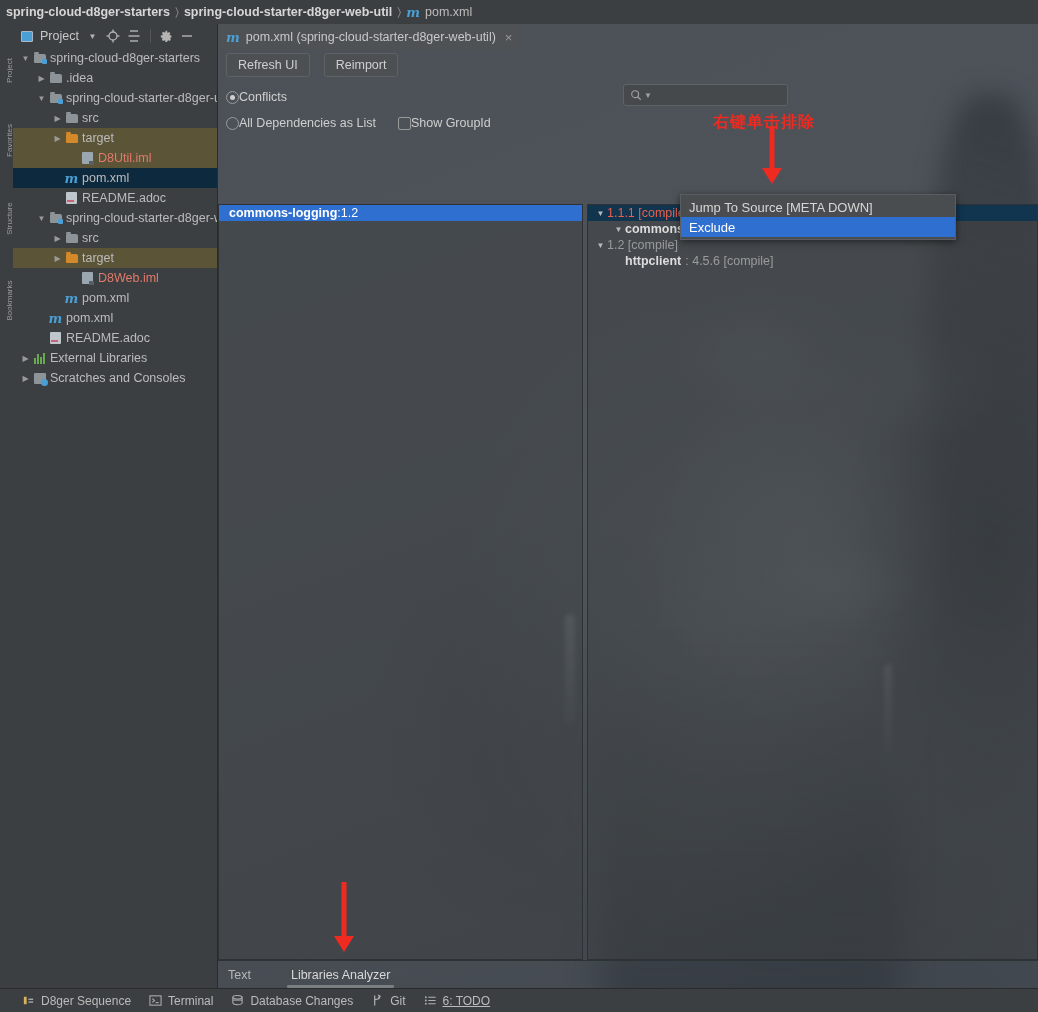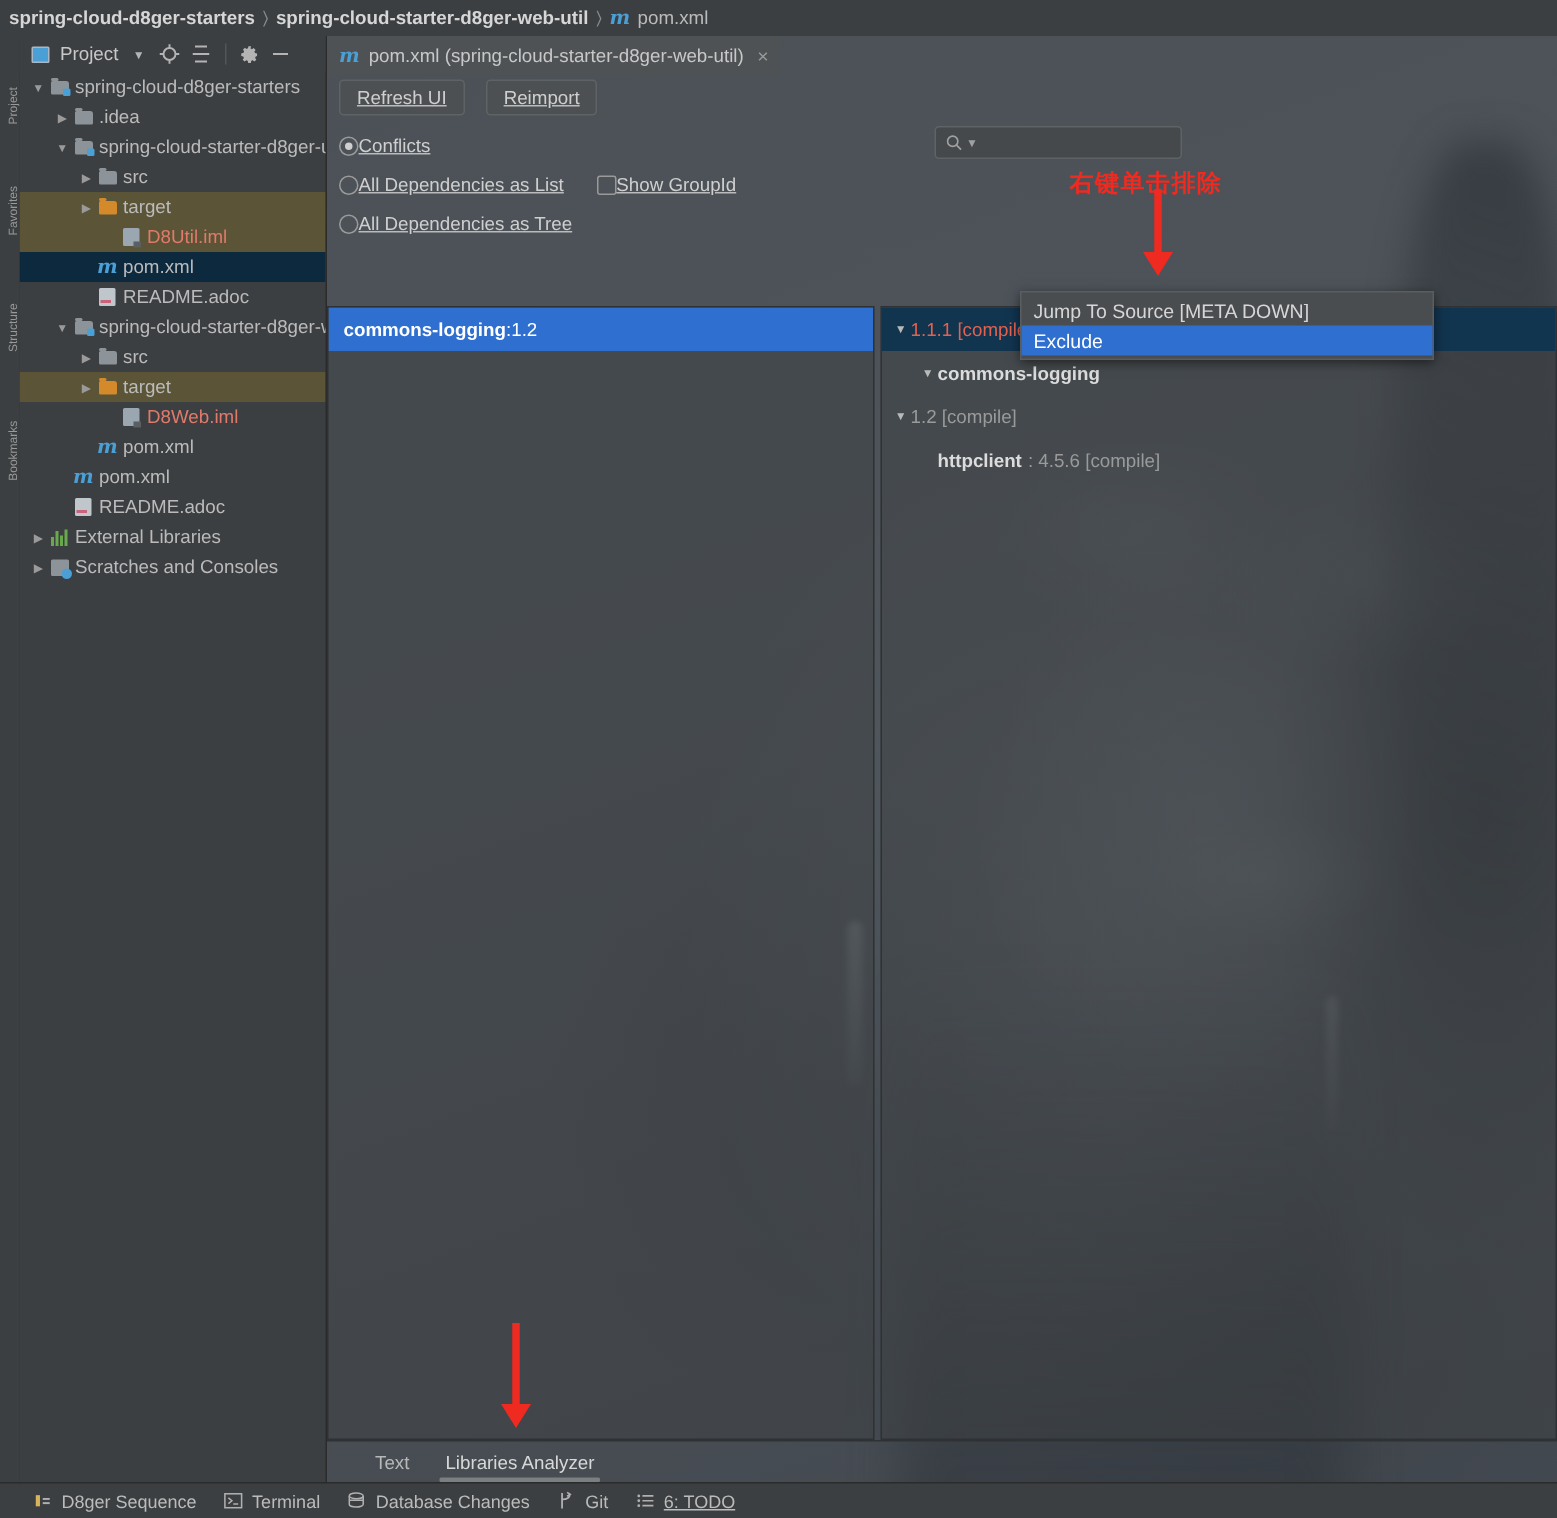--- a/index.html
+++ b/index.html
@@ -101,21 +101,21 @@
 
   
   .editor{position:absolute;left:218px;top:24px;right:0;bottom:24px;}
   .tabsbar{height:26px;display:flex;align-items:flex-end;}
   .etab{
     height:26px;display:flex;align-items:center;gap:6px;padding:0 8px 0 8px;
     background:#4e5254;color:#c8c8c8;font-size:12.5px;box-sizing:border-box;
   }
   .etab .x{color:#9a9a9a;font-size:13px;margin-left:3px;}
 
-  .daPanel{position:absolute;left:0;top:26px;right:0;bottom:0;text-decoration:underline;}
+  .daPanel{position:absolute;left:0;top:26px;right:0;bottom:0;}
   .da-toolrow{height:30px;display:flex;align-items:center;gap:14px;padding-left:8px;box-sizing:border-box;}
   .btn{
     background:#4c5052;border:1px solid #5e6366;border-radius:3px;color:#cfcfcf;
     font-size:12.5px;padding:4px 11px;box-sizing:border-box;
   }
   .da-opts{position:relative;padding:4px 0 6px 8px;}
   .optrow{display:flex;align-items:center;height:26px;}
   .radio{width:13px;height:13px;border:1.5px solid #9a9a9a;border-radius:50%;box-sizing:border-box;display:inline-flex;align-items:center;justify-content:center;flex:0 0 13px;}
   .radio.on:after{content:"";width:5px;height:5px;border-radius:50%;background:#cfcfcf;}
   .cbox{width:13px;height:13px;border:1.5px solid #9a9a9a;border-radius:2px;box-sizing:border-box;flex:0 0 13px;}
@@ -127,41 +127,41 @@
   }
 
   .splitpanes{position:absolute;left:0;top:154px;right:0;bottom:28px;display:flex;}
   .pane{
     position:relative;background:rgba(60,63,65,.45);
     border:1px solid #2f3234;box-sizing:border-box;overflow:hidden;
   }
   .paneL{width:365px;margin-left:0;}
   .splitter{width:4px;background:transparent;}
   .paneR{flex:1;}
-  .drow{height:29px;display:flex;align-items:center;white-space:nowrap;font-size:12.5px;padding-left:4px;box-sizing:border-box;color:#c6c6c6;}
+  .drow{height:16px;display:flex;align-items:center;white-space:nowrap;font-size:12.5px;padding-left:4px;box-sizing:border-box;color:#c6c6c6;}
   .drow.sel-blue{background:#2f6fd0;color:#ffffff;}
   .drow.sel-dark{background:#11344f;}
   .bold{font-weight:bold;color:#dcdcdc;}
   .gray{color:#9a9a9a;}
   .redtxt{color:#e5614f;}
   .tri{width:13px;flex:0 0 13px;text-align:center;color:#b9b9b9;font-size:8px;}
 
   
   .ctxmenu{
     position:absolute;left:680px;top:194px;width:276px;
     background:#4a4d4f;border:1px solid #5a5e60;box-shadow:0 2px 7px rgba(0,0,0,.5);
     padding:2px 0;z-index:40;box-sizing:border-box;
   }
   .ctxitem{height:20px;display:flex;align-items:center;padding-left:8px;font-size:13px;color:#d6d6d6;box-sizing:border-box;}
   .ctxitem.active{background:#2f6fd0;color:#ffffff;}
 
   
   .bottomtabs{
     position:absolute;left:0;right:0;bottom:0;height:28px;
-    border-top:1px solid #2f3234;display:flex;align-items:center;gap:4px;padding-left:22px;box-sizing:border-box;
+    border-top:1px solid #2f3234;display:flex;align-items:center;gap:20px;box-sizing:border-box;
   }
   .btab{font-size:12.5px;color:#b8b8b8;padding:4px 10px;position:relative;}
   .btab.active{color:#d8d8d8;}
   .btab.active:after{content:"";position:absolute;left:6px;right:6px;bottom:-2px;height:3px;background:#7a7f82;border-radius:1px;}
 
   
   .statusbar{
     position:absolute;left:0;bottom:0;width:1038px;height:24px;
     background:#3c3f41;border-top:1px solid #2b2b2b;
     display:flex;align-items:center;gap:18px;padding-left:22px;box-sizing:border-box;font-size:12px;color:#bbbbbb;
@@ -404,24 +404,20 @@
       <div class="da-opts">
         <div class="optrow">
           <span class="radio on"></span>
           <span class="optlabel">Conflicts</span>
         </div>
         <div class="optrow">
           <span class="radio"></span>
           <span class="optlabel">All Dependencies as List</span>
           <span class="cbox" style="margin-left:22px;"></span>
           <span class="optlabel">Show GroupId</span>
-        </div>
-        <div class="optrow">
-          <span class="radio"></span>
-          <span class="optlabel">All Dependencies as Tree</span>
         </div>
 
         <div class="searchbox">
           <svg width="12" height="12" viewBox="0 0 14 14">
               <circle cx="6" cy="6" r="4" fill="none" stroke="#a0a0a0" stroke-width="1.3"></circle>
               <line x1="9" y1="9" x2="12.5" y2="12.5" stroke="#a0a0a0" stroke-width="1.4"></line>
             </svg>
           <span style="font-size:8px;color:#a0a0a0;">▼</span>
           <span></span>
         </div>

